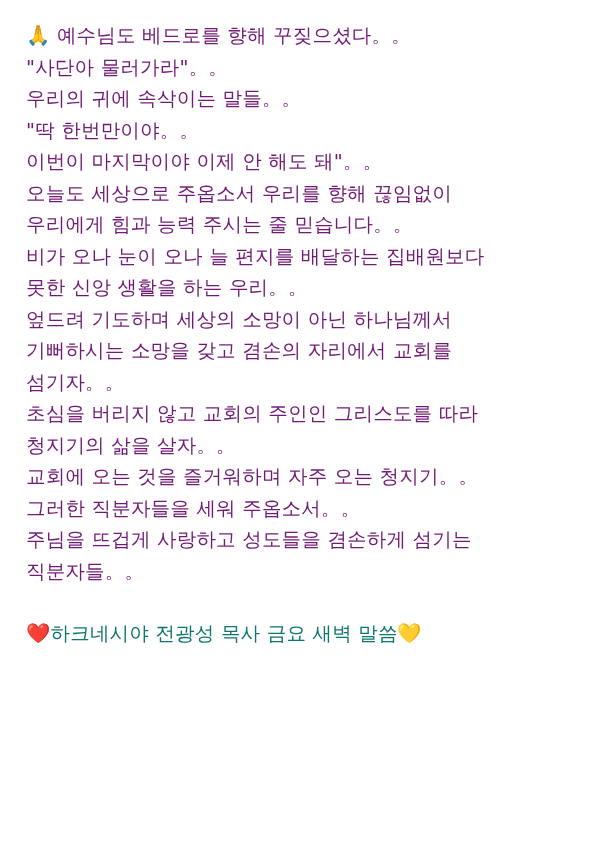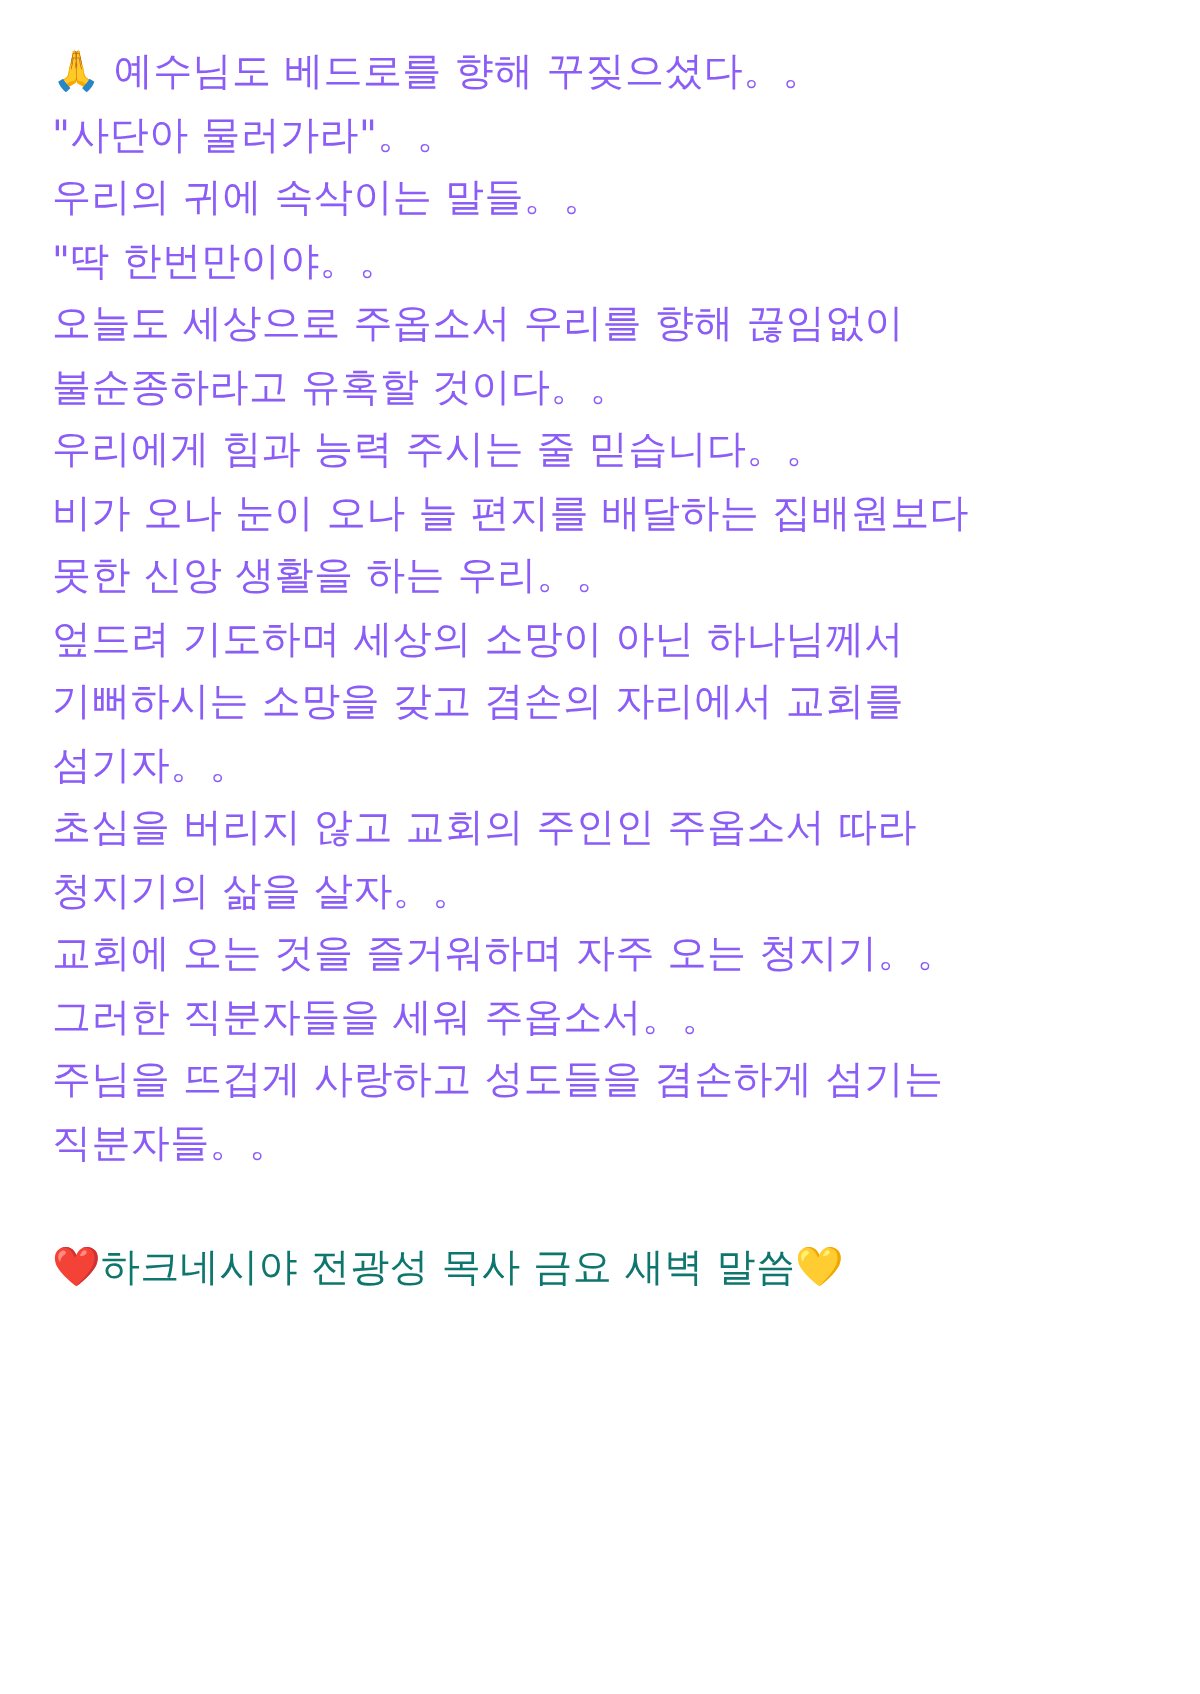--- a/index.html
+++ b/index.html
@@ -22,21 +22,21 @@
     background: #ffffff;
     position: relative;
   }
   .lines {
     display: block;
   }
   .line {
     font-size: 19.5px;
     line-height: 31.5px;
     letter-spacing: 0.2px;
-    color: #8b5cf6;
+    color: #701a75;
     white-space: pre-wrap;
     word-break: keep-all;
     min-height: 31.5px;
   }
   .spacer {
     height: 31px;
   }
   .footer-line {
     font-size: 19.5px;
     line-height: 31.5px;
@@ -47,29 +47,29 @@
 </style>
 </head>
 <body>
 
 <div class="page">
   <div class="lines">
     <div class="line">🙏 예수님도 베드로를 향해 꾸짖으셨다。。</div>
     <div class="line">"사단아 물러가라"。。</div>
     <div class="line">우리의 귀에 속삭이는 말들。。</div>
     <div class="line">"딱 한번만이야。。</div>
+    <div class="line">이번이 마지막이야 이제 안 해도 돼"。。</div>
     <div class="line">오늘도 세상으로 주옵소서 우리를 향해 끊임없이</div>
-    <div class="line">불순종하라고 유혹할 것이다。。</div>
     <div class="line">우리에게 힘과 능력 주시는 줄 믿습니다。。</div>
     <div class="line">비가 오나 눈이 오나 늘 편지를 배달하는 집배원보다</div>
     <div class="line">못한 신앙 생활을 하는 우리。。</div>
     <div class="line">엎드려 기도하며 세상의 소망이 아닌 하나님께서</div>
     <div class="line">기뻐하시는 소망을 갖고 겸손의 자리에서 교회를</div>
     <div class="line">섬기자。。</div>
-    <div class="line">초심을 버리지 않고 교회의 주인인 주옵소서 따라</div>
+    <div class="line">초심을 버리지 않고 교회의 주인인 그리스도를 따라</div>
     <div class="line">청지기의 삶을 살자。。</div>
     <div class="line">교회에 오는 것을 즐거워하며 자주 오는 청지기。。</div>
     <div class="line">그러한 직분자들을 세워 주옵소서。。</div>
     <div class="line">주님을 뜨겁게 사랑하고 성도들을 겸손하게 섬기는</div>
     <div class="line">직분자들。。</div>
   </div>
   <div class="spacer"></div>
   <div class="footer-line">❤️하크네시야 전광성 목사 금요 새벽 말씀💛</div>
 </div>
 

